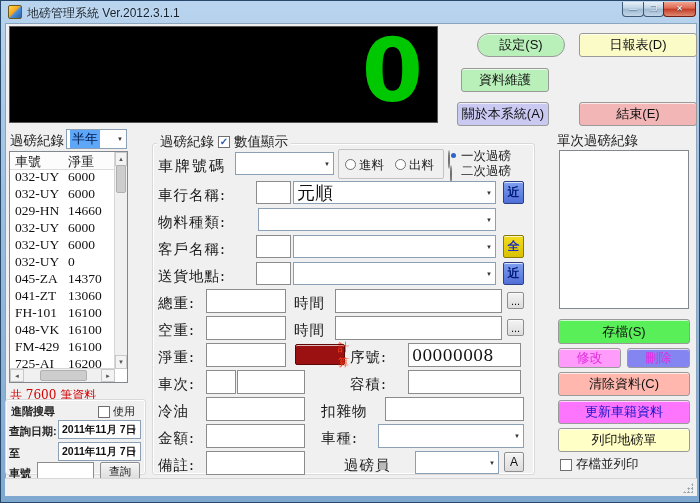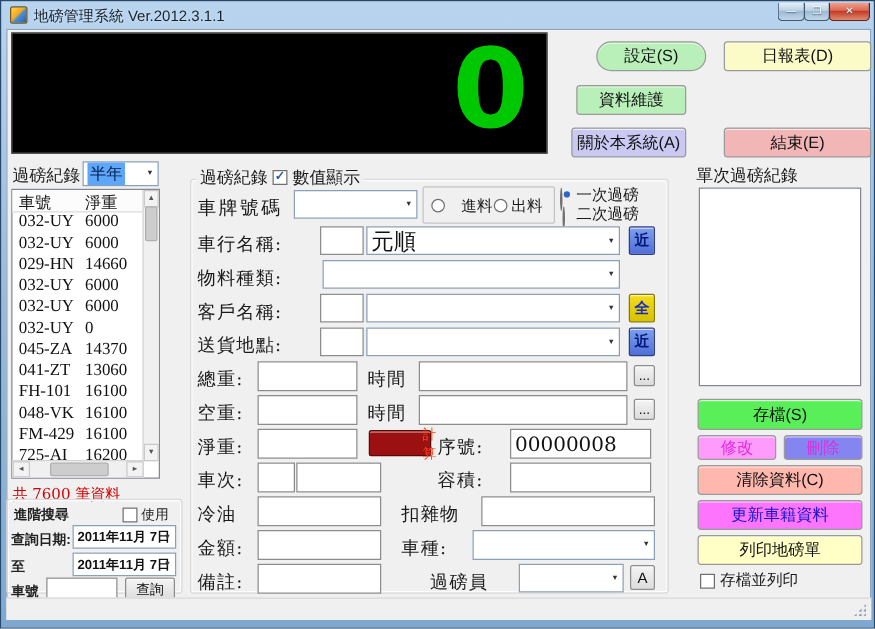--- a/index.html
+++ b/index.html
@@ -219,21 +219,21 @@
     </div>
 
     
     <div class="abs lbl" style="left:157px;top:156px;font-size:15px;letter-spacing:2px;">車牌號碼</div>
     <div class="combo" style="left:234px;top:151px;width:99px;height:23px;">
       <span class="val"></span>
       <span class="ar">▼</span>
     </div>
     <div class="abs" style="left:337px;top:148px;width:106px;height:30px;border:1px solid #c3c3c3;border-radius:2px;">
       <span class="radio" style="position:absolute;left:6px;top:9px;"></span>
-      <span class="radiolbl" style="position:absolute;left:30px;top:7px;font-family:Liberation Serif, serif;">進料</span>
+      <span class="radiolbl" style="position:absolute;left:20px;top:7px;font-family:Liberation Serif, serif;">進料</span>
       <span class="radio" style="position:absolute;left:56px;top:9px;"></span>
       <span class="radiolbl" style="position:absolute;left:70px;top:7px;">出料</span>
     </div>
     <span class="radio sel abs" style="left:447px;top:150px;"></span>
     <span class="radiolbl abs" style="left:460px;top:147px;">一次過磅</span>
     <span class="radio abs" style="left:447px;top:165px;"></span>
     <span class="radiolbl abs" style="left:460px;top:162px;">二次過磅</span>
 
     
     <div class="abs lbl" style="left:157px;top:185px;font-size:14.5px;letter-spacing:1px;">車行名稱:</div>

